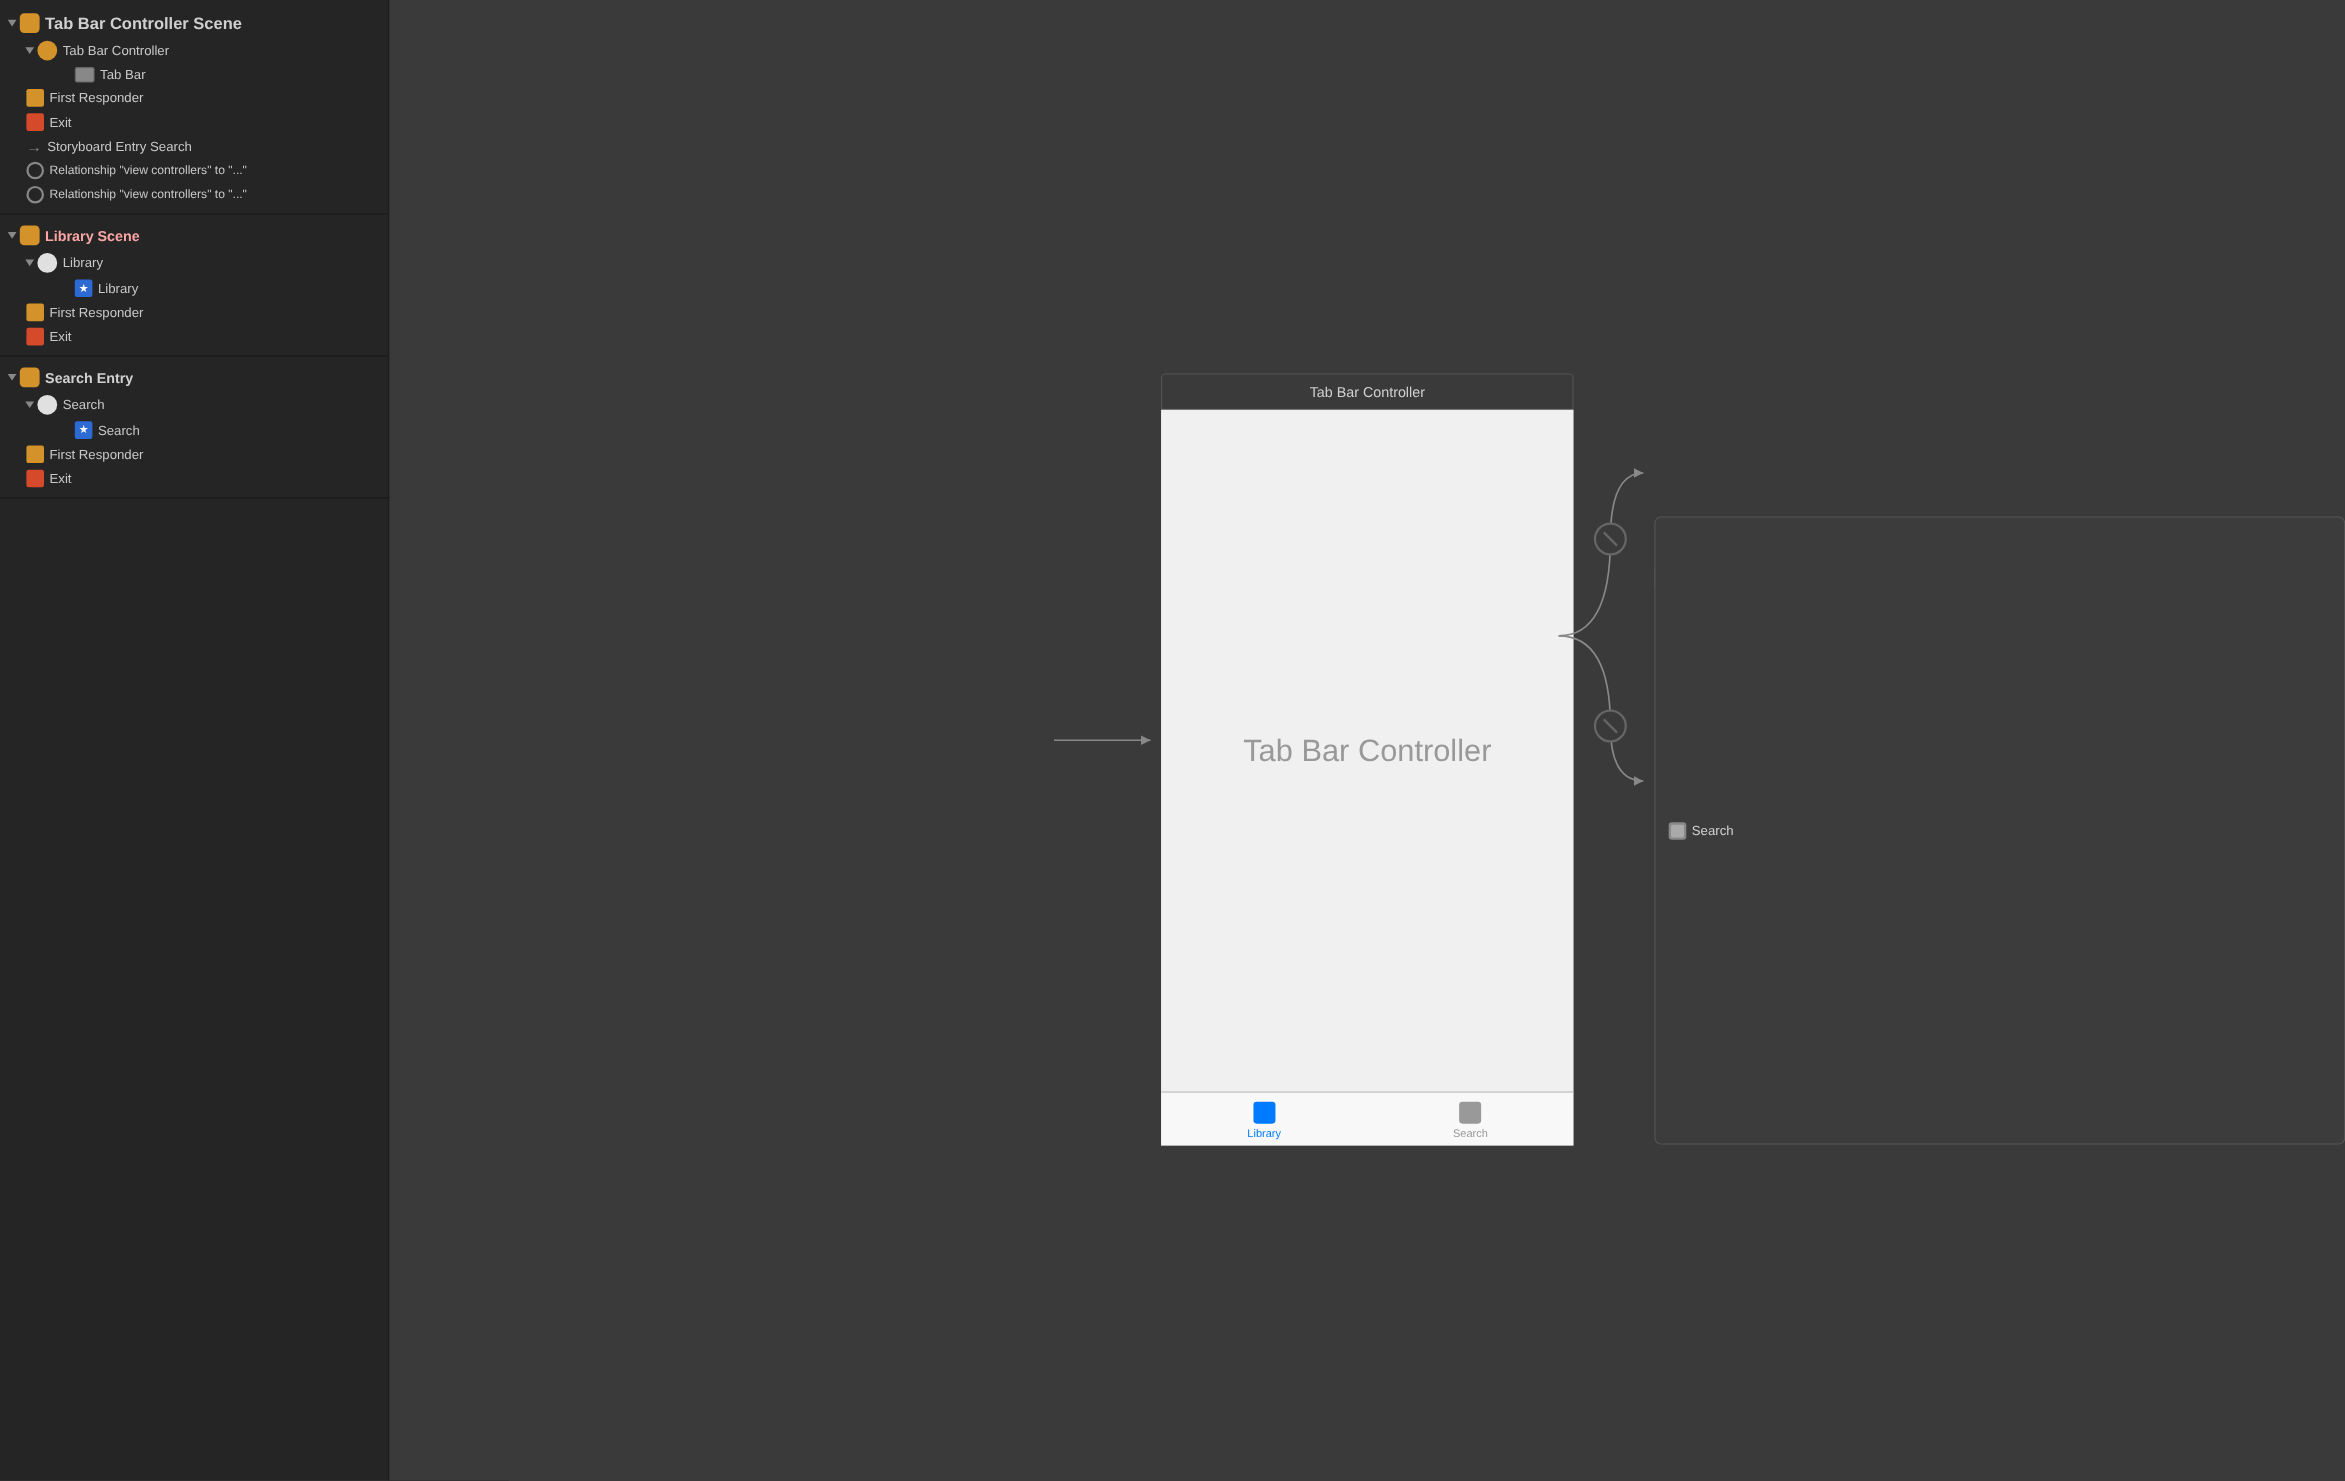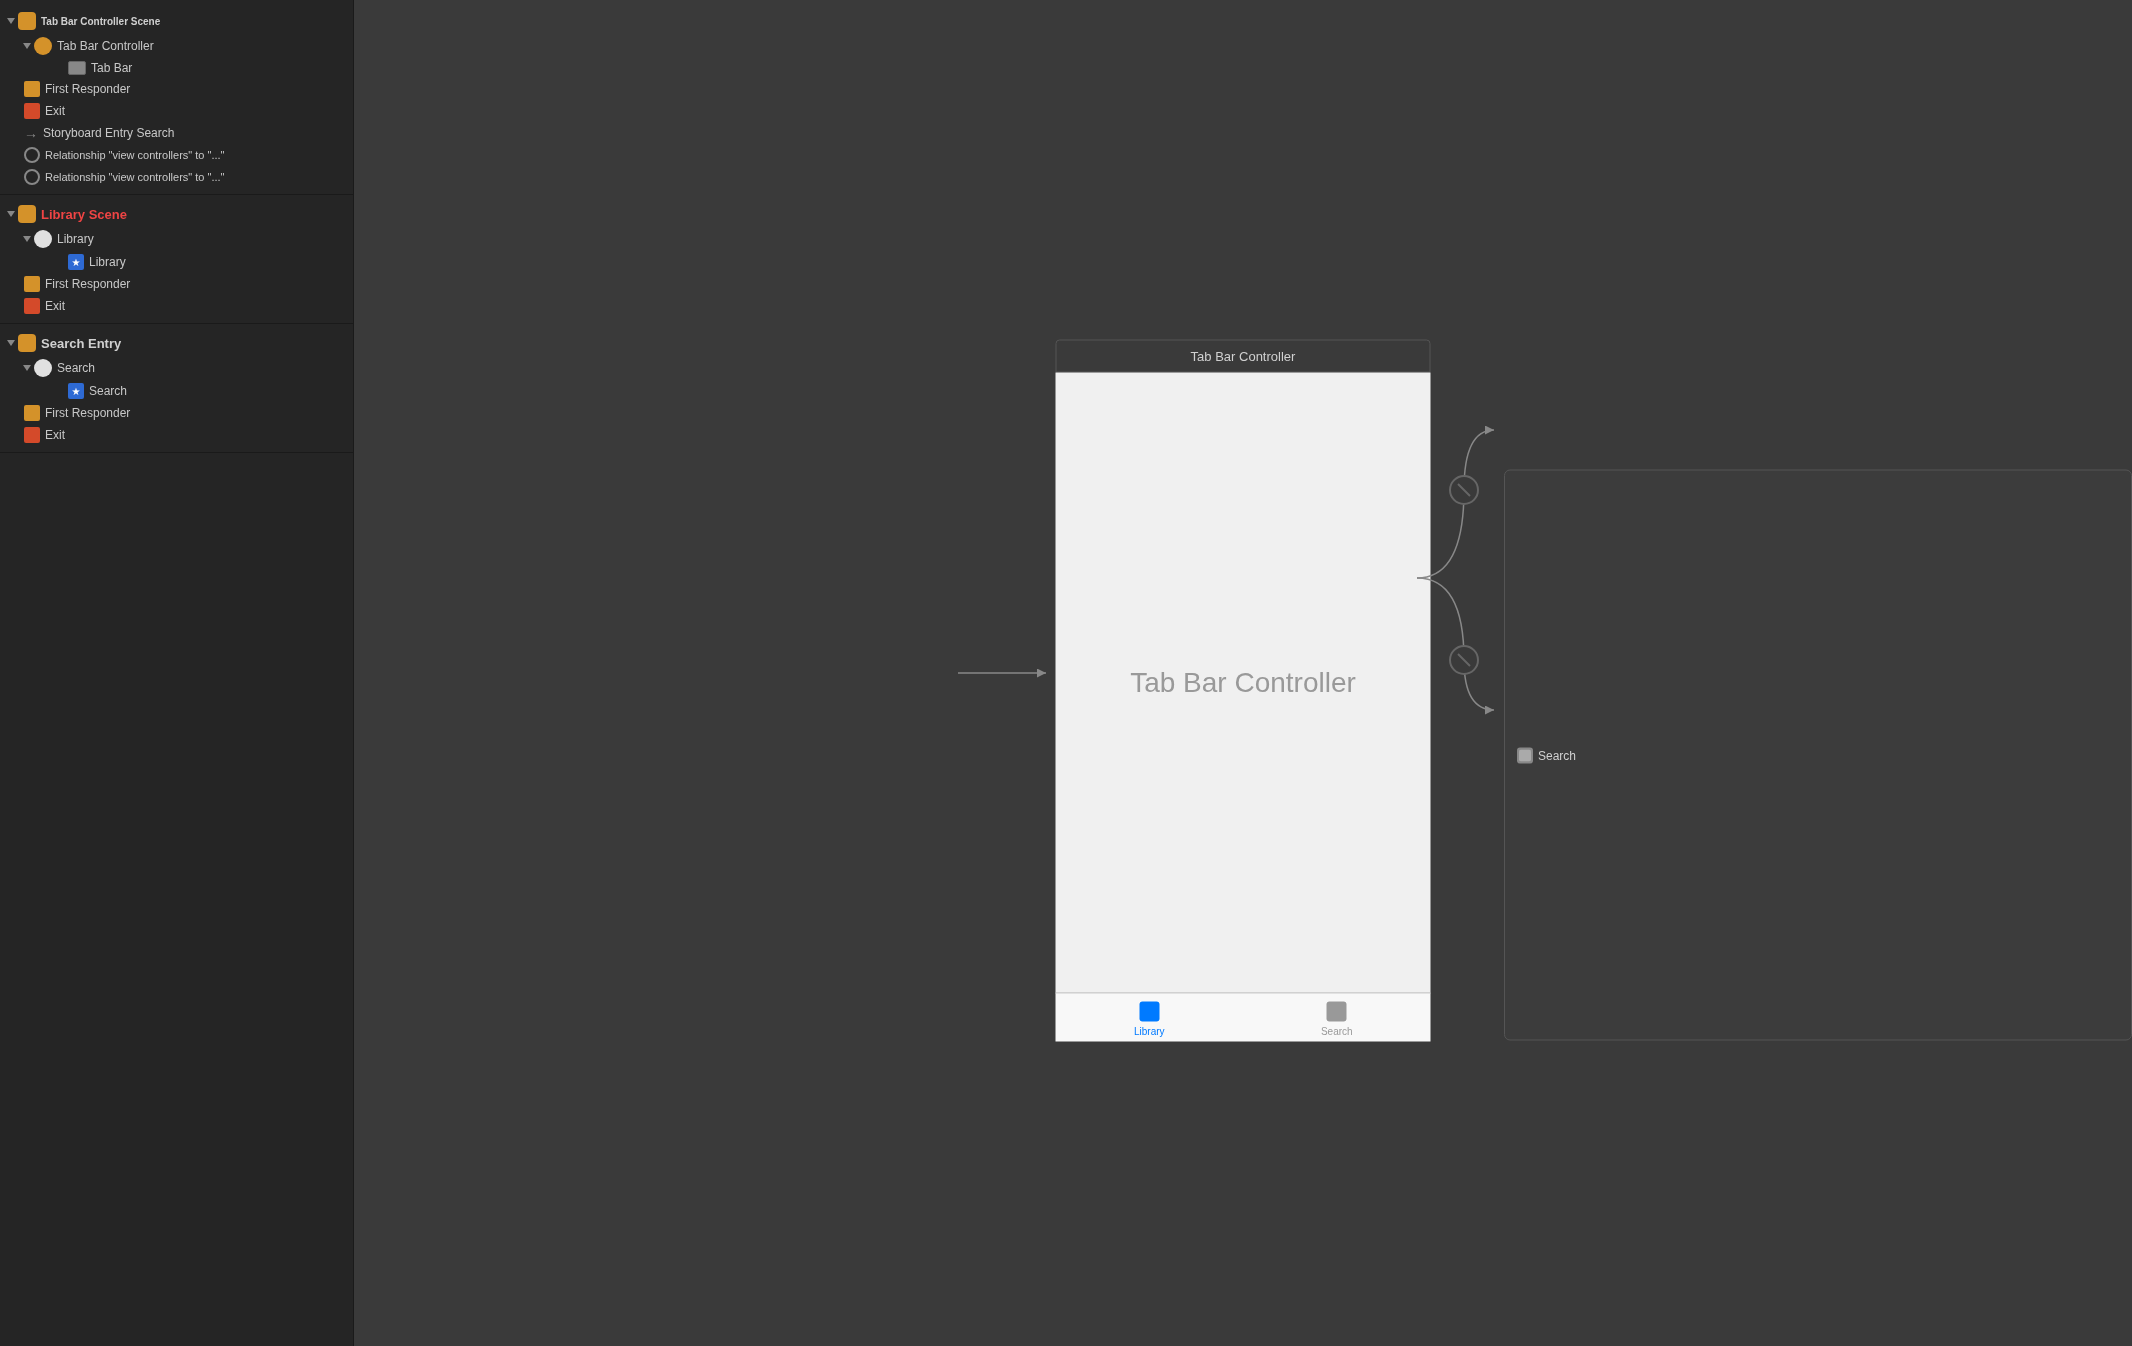--- a/index.html
+++ b/index.html
@@ -245,21 +245,21 @@
   </style>
 </head>
 <body>
 
 <div id="sidebar">
 
   <div class="scene-group">
     <div class="scene-group-header-row">
       <div class="triangle open"></div>
       <div class="icon-yellow"></div>
-      <span style="color:#d0d0d0;font-size:10px;font-weight:600;margin-left:5px;">Tab Bar Controller Scene</span>
+      <span style="color:#d0d0d0;font-size:15px;font-weight:600;margin-left:5px;">Tab Bar Controller Scene</span>
     </div>
 
     <div class="tree-item indent-1">
       <div class="triangle open"></div>
       <div class="icon-orange-circle"></div>
       <span>Tab Bar Controller</span>
     </div>
 
     <div class="tree-item indent-2">
       <div class="icon-tab-bar"></div>
@@ -289,21 +289,21 @@
     <div class="tree-item indent-1">
       <div class="icon-relation"></div>
       <span style="font-size:11px;">Relationship "view controllers" to "..."</span>
     </div>
   </div>
 
   <div class="scene-group">
     <div class="scene-group-header-row">
       <div class="triangle open"></div>
       <div class="icon-yellow"></div>
-      <span style="color:#ef4444;font-size:13px;font-weight:600;margin-left:5px;">Library Scene</span>
+      <span style="color:#fca5a5;font-size:13px;font-weight:600;margin-left:5px;">Library Scene</span>
     </div>
 
     <div class="tree-item indent-1">
       <div class="triangle open"></div>
       <div class="icon-white-circle"></div>
       <span>Library</span>
     </div>
 
     <div class="tree-item indent-2">
       <div class="icon-star">★</div>

